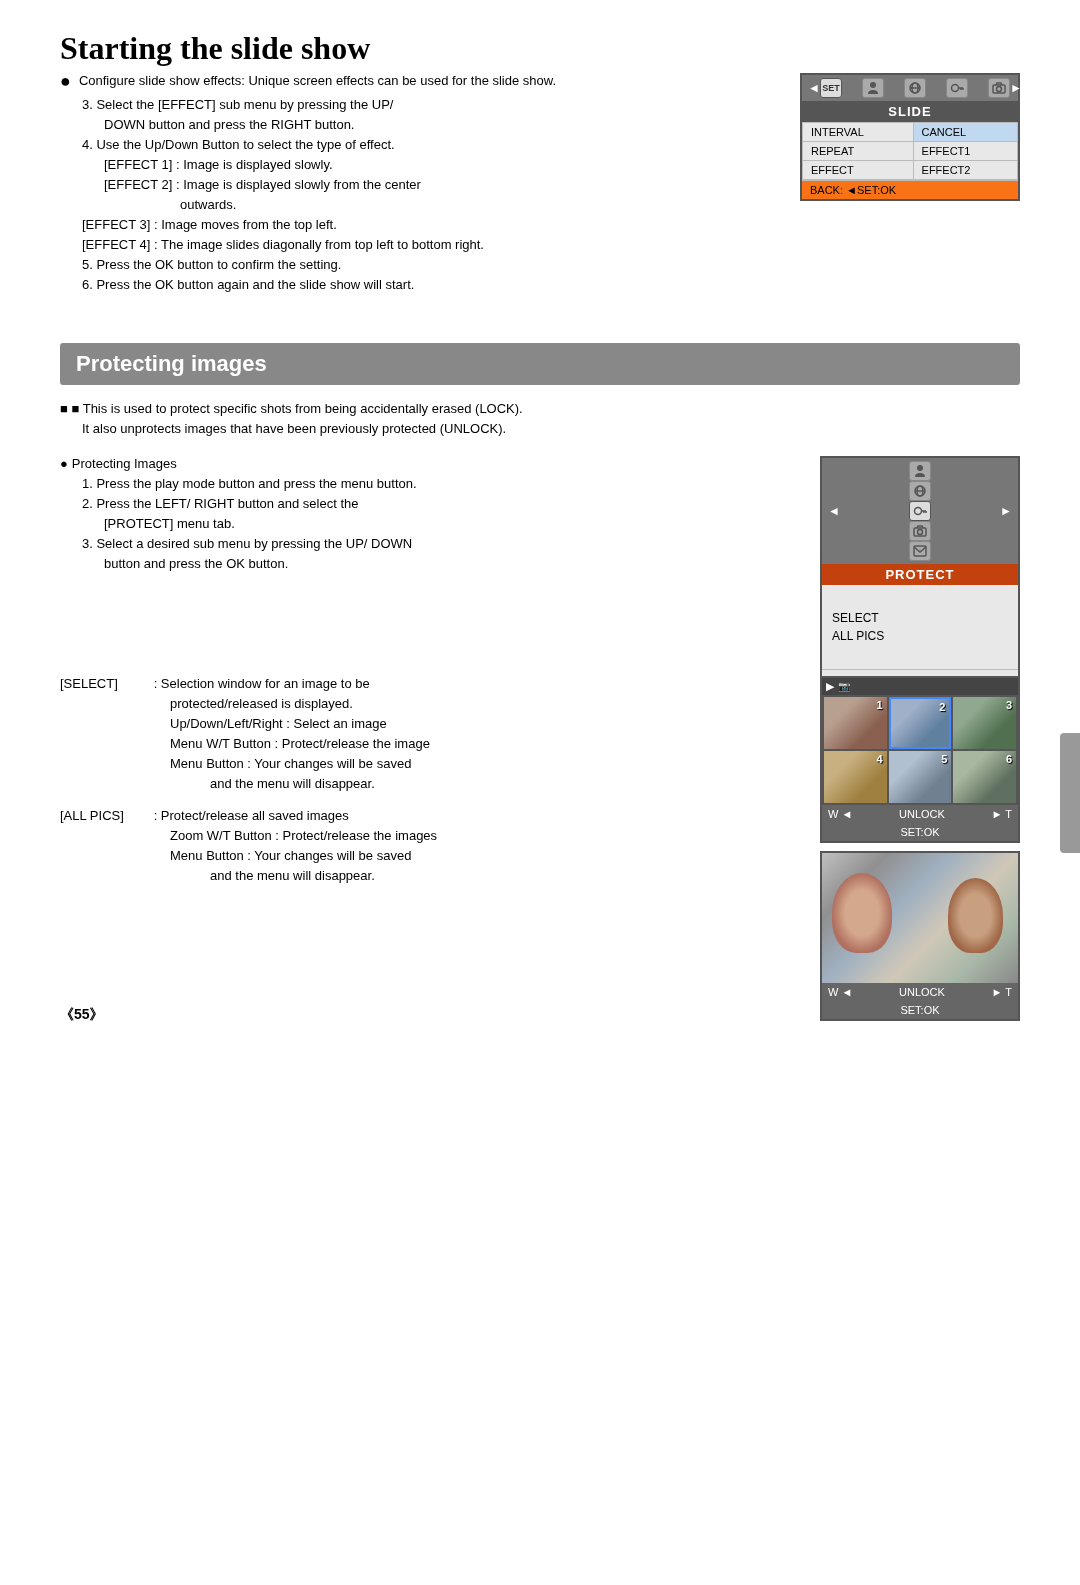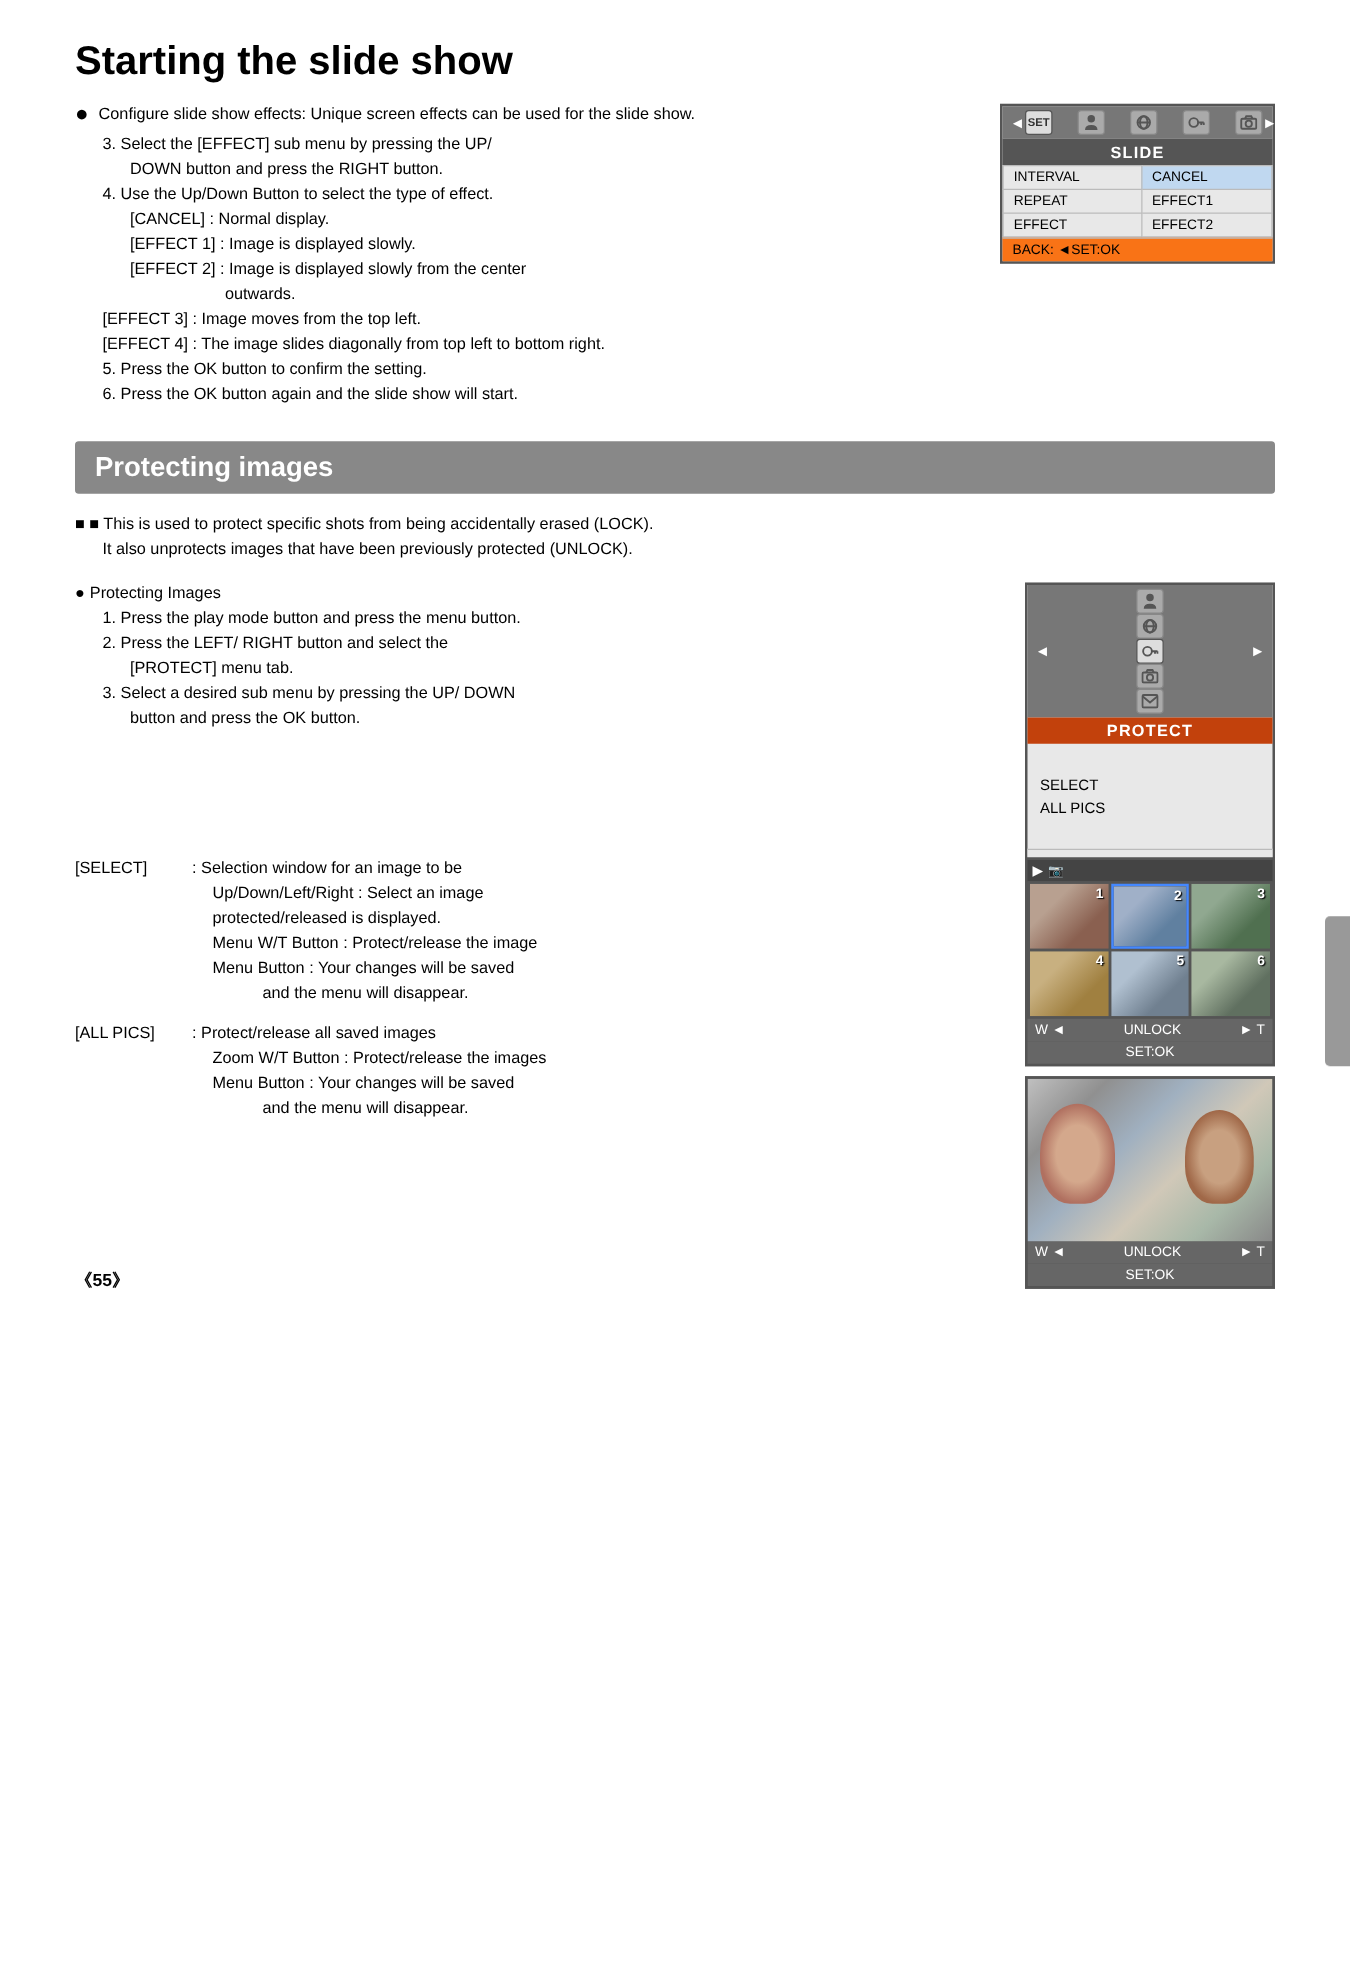--- a/index.html
+++ b/index.html
@@ -11,22 +11,22 @@
       width: 1080px;
       min-height: 1585px;
       padding: 30px 60px 40px 60px;
       position: relative;
     }
 
     
     .page-title {
       font-size: 32px;
       font-weight: 900;
-      margin-bottom: 16px;
-      font-family: Liberation Sans, sans-serif;
+      margin-bottom: 6px;
+      font-family: Liberation Serif, serif;
     }
 
     
     .section-header {
       background: #888;
       color: #fff;
       font-size: 22px;
       font-weight: 900;
       padding: 8px 16px;
       margin: 30px 0 16px 0;
@@ -361,21 +361,20 @@
 
 <div class="content-area section1">
   <div class="main-text-col">
     <div class="bullet-item line">
       <span class="bullet-dot">●</span>
       <span>Configure slide show effects: Unique screen effects can be used for the slide show.</span>
     </div>
     <div class="indent1 line">3. Select the [EFFECT] sub menu by pressing the UP/</div>
     <div class="indent2 line">DOWN button and press the RIGHT button.</div>
     <div class="indent1 line">4. Use the Up/Down Button to select the type of effect.</div>
-    <div class="indent2 line">[CANCEL]   : Normal display.</div>
     <div class="indent2 line">[EFFECT 1]  : Image is displayed slowly.</div>
     <div class="indent2 line">[EFFECT 2]  : Image is displayed slowly from the center</div>
     <div class="indent3 line">outwards.</div>
     <div class="indent1 line">[EFFECT 3]  : Image moves from the top left.</div>
     <div class="indent1 line">[EFFECT 4]  : The image slides diagonally from top left to bottom right.</div>
     <div class="indent1 line">5. Press the OK button to confirm the setting.</div>
     <div class="indent1 line">6. Press the OK button again and the slide show will start.</div>
   </div>
 
   <div class="slide-menu-box">
@@ -517,22 +516,22 @@
 </div>
 
 
 <div class="content-area section3">
   <div class="main-text-col">
 
     <div class="line">
       <span style="display:inline-block;width:90px;font-weight:normal;">[SELECT]</span>
       <span>: Selection window for an image to be</span>
     </div>
+    <div class="indent3 line" style="margin-left:110px;">protected/released is displayed.</div>
     <div class="indent3 line" style="margin-left:110px;">Up/Down/Left/Right : Select an image</div>
-    <div class="indent3 line" style="margin-left:110px;">protected/released is displayed.</div>
     <div class="indent3 line" style="margin-left:110px;">Menu W/T Button : Protect/release the image</div>
     <div class="indent3 line" style="margin-left:110px;">Menu Button : Your changes will be saved</div>
     <div class="indent3 line" style="margin-left:150px;">and the menu will disappear.</div>
 
     <div style="height:12px;"></div>
 
     <div class="line">
       <span style="display:inline-block;width:90px;font-weight:normal;">[ALL PICS]</span>
       <span>: Protect/release all saved images</span>
     </div>

